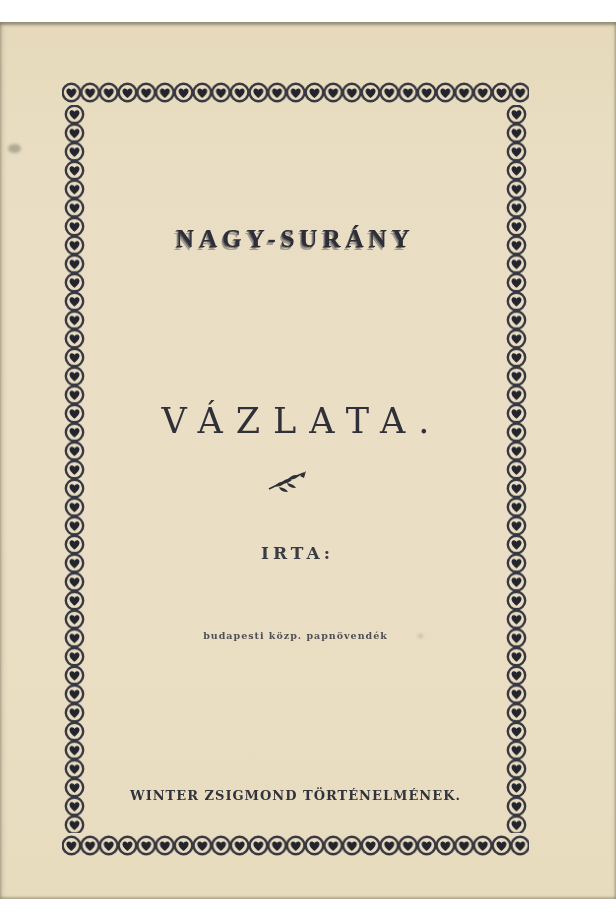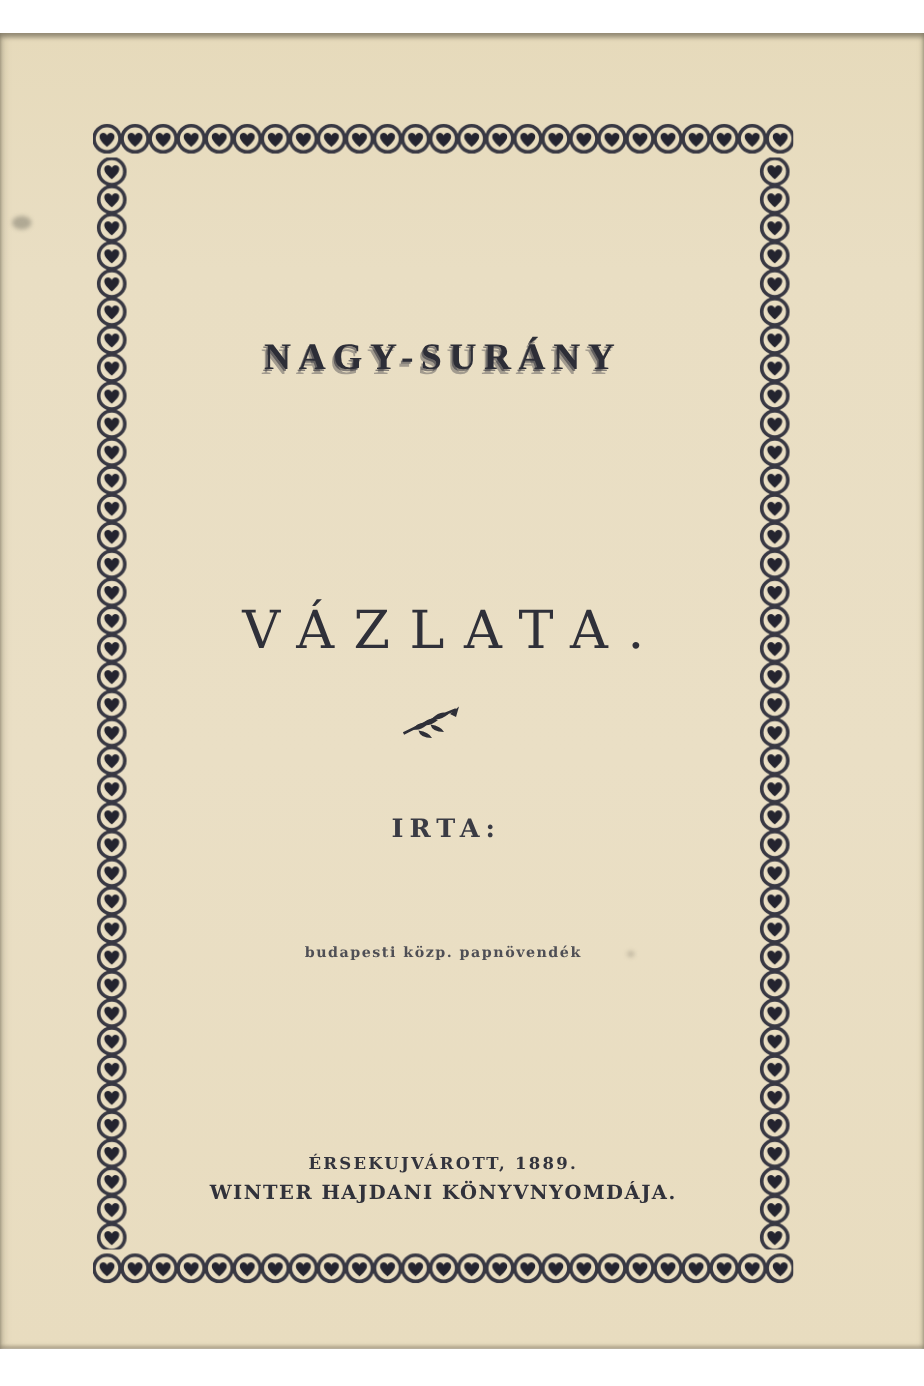--- a/index.html
+++ b/index.html
@@ -116,19 +116,18 @@
           <path d="M33 10 l6 -5 -2 7z"></path>
         </g>
       </svg>
     </div>
 
     <div class="centered byline">IRTA:</div>
 
 
     <div class="centered note1">budapesti közp. papnövendék</div>
 
-    <div class="centered imprint1">ÉRSEKUJVÁROTT, 1889.</div>
-    <div class="centered imprint2">WINTER HAJDANI KÖNYVNYOMDÁJA.</div>
+    <div class="centered imprint2">WINTER ZSIGMOND TÖRTÉNELMÉNEK.</div>
 
     <div class="speck speck-a"></div>
     <div class="speck speck-b"></div>
   </div>
 </div>
 
 </body></html>

